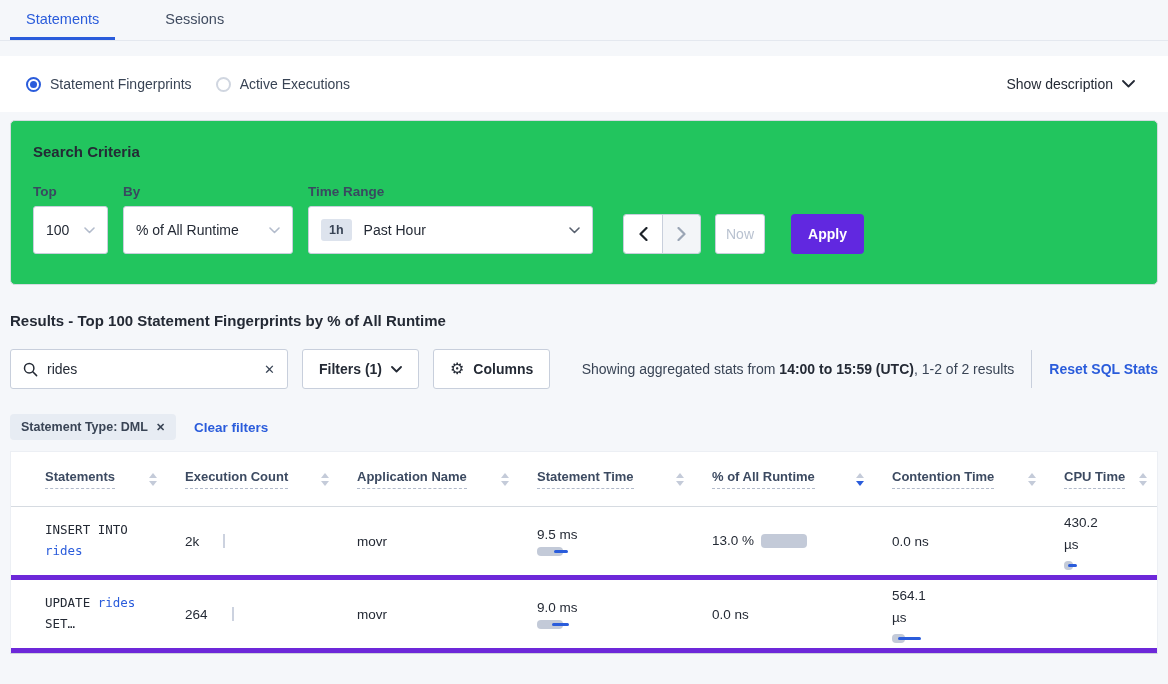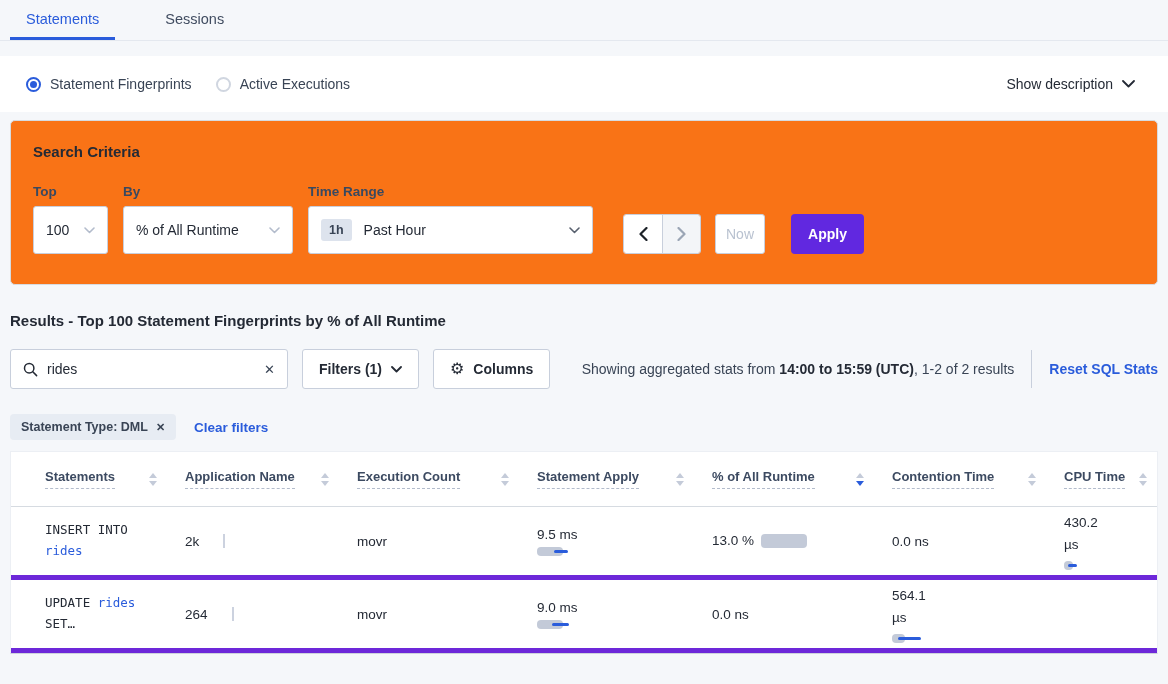--- a/index.html
+++ b/index.html
@@ -24,21 +24,21 @@
   .radio-circle { width:15px; height:15px; border-radius:50%; border:2px solid #d0d6e0; background:#fff; display:inline-flex; align-items:center; justify-content:center; margin-right:9px; flex:none; }
   .radio-opt.selected .radio-circle { border-color:#2a5cdb; }
   .radio-opt.selected .radio-circle::after { content:""; width:7px; height:7px; border-radius:50%; background:#2a5cdb; }
   .radio-label { font-size:14px; color:#394455; }
   .show-desc { margin-left:auto; display:flex; align-items:center; gap:9px; color:#242a35; cursor:pointer; }
 
   
   svg.chev { display:block; }
 
   
-  .card { background:#f97316; border:1px solid #d6dbe1; border-radius:5px; margin:8px 10px 0; padding:22px 22px 30px; }
+  .card { background:#22c55e; border:1px solid #d6dbe1; border-radius:5px; margin:8px 10px 0; padding:22px 22px 30px; }
   .sc-title { font-size:15px; font-weight:bold; color:#242a35; }
   .sc-row { display:flex; align-items:flex-end; margin-top:24px; }
   .field { display:flex; flex-direction:column; margin-right:15px; }
   .field-label { font-size:13.5px; font-weight:bold; color:#394960; margin-bottom:7px; }
   .selectbox { height:48px; border:1px solid #c8cfdc; border-radius:3px; background:#fff; display:flex; align-items:center; padding:0 12px; color:#242a35; cursor:pointer; }
   .selectbox .val { flex:1; }
   .w-top { width:75px; }
   .w-by { width:170px; }
   .w-time { width:285px; }
   .badge-1h { background:#dde3ed; color:#394455; font-weight:bold; font-size:12.5px; border-radius:3px; padding:4px 8px; margin-right:12px; }
@@ -215,35 +215,35 @@
 <div class="table-card">
   <div class="tgrid thead">
     <div class="hcell">
       <span class="hlabel">Statements</span>
       <span class="sort">
           <i class="tri-up"></i>
           <i class="tri-down"></i>
         </span>
     </div>
     <div class="hcell">
+      <span class="hlabel">Execution Count</span>
+      <span class="sort">
+          <i class="tri-up"></i>
+          <i class="tri-down"></i>
+        </span>
+    </div>
+    <div class="hcell">
       <span class="hlabel">Application Name</span>
       <span class="sort">
           <i class="tri-up"></i>
           <i class="tri-down"></i>
         </span>
     </div>
     <div class="hcell">
-      <span class="hlabel">Execution Count</span>
-      <span class="sort">
-          <i class="tri-up"></i>
-          <i class="tri-down"></i>
-        </span>
-    </div>
-    <div class="hcell">
-      <span class="hlabel">Statement Apply</span>
+      <span class="hlabel">Statement Time</span>
       <span class="sort">
           <i class="tri-up"></i>
           <i class="tri-down"></i>
         </span>
     </div>
     <div class="hcell">
       <span class="hlabel">% of All Runtime</span>
       <span class="sort active">
           <i class="tri-up"></i>
           <i class="tri-down"></i>

